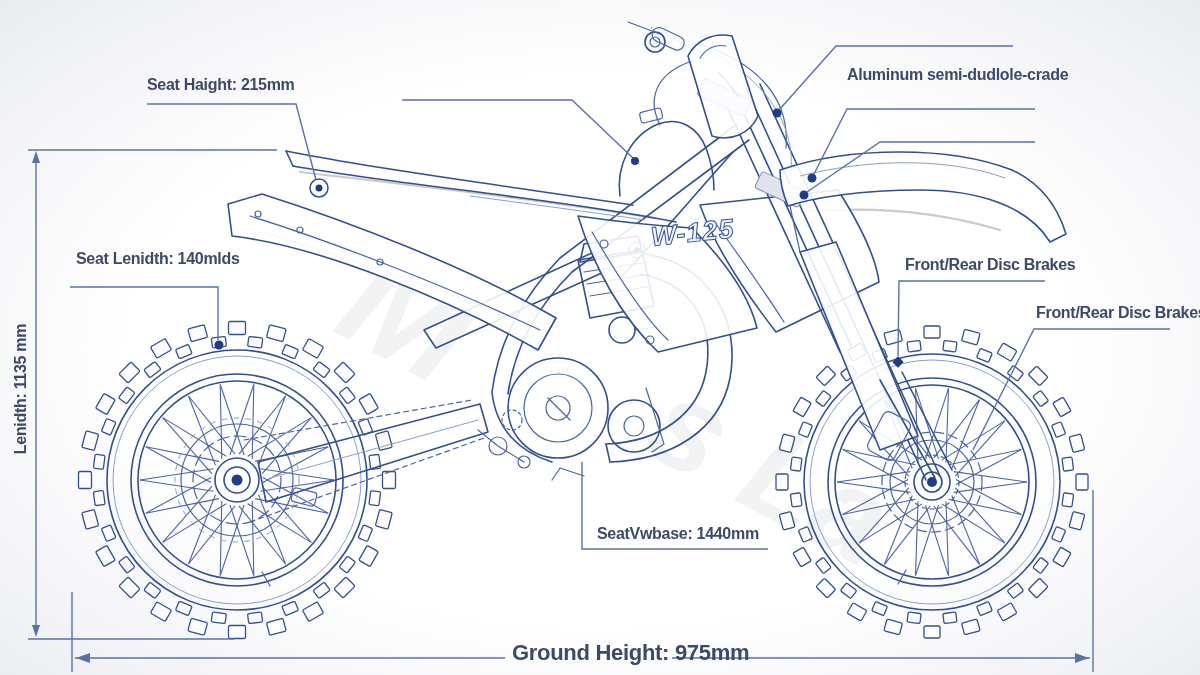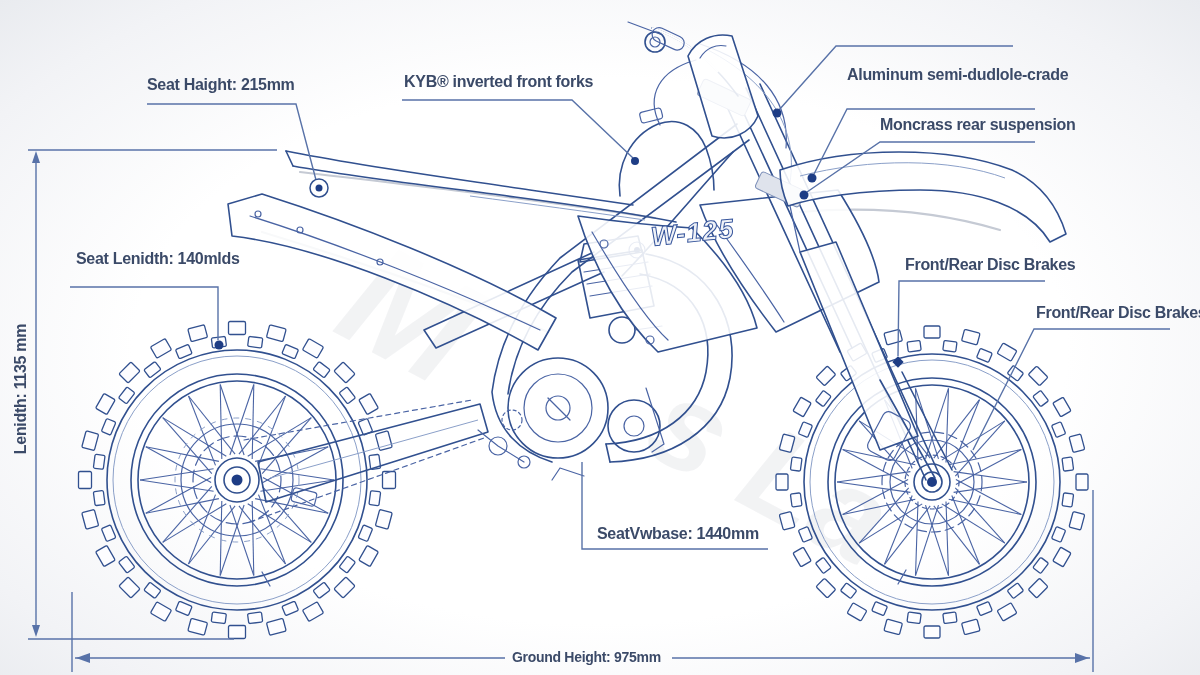--- a/index.html
+++ b/index.html
@@ -6,21 +6,21 @@
   #stage{
     position:relative;width:1200px;height:675px;overflow:hidden;
     background:radial-gradient(ellipse at 50% 52%, #ffffff 55%, #f2f3f6 85%, #e9ebef 100%);
     font-family:"Liberation Sans", sans-serif;
   }
   svg{position:absolute;left:0;top:0;}
   .label{
     position:absolute;color:#3b4a68;font-size:16px;font-weight:600;
     letter-spacing:-0.3px;white-space:nowrap;
   }
-  .label.big{font-size:14px;margin-top:9px;}
+  .label.big{font-size:22px;}
   .label.vert{transform:rotate(-90deg);transform-origin:center;width:160px;text-align:center;}
   
   .ln   {stroke:#31508f;stroke-width:1.6;fill:none;stroke-linecap:round;stroke-linejoin:round;}
   .ln2  {stroke:#4a64a4;stroke-width:1.2;fill:none;stroke-linecap:round;}
   .lt   {stroke:#8ba0c9;stroke-width:1;fill:none;}
   .gray {stroke:#c5cad4;stroke-width:2.2;fill:none;stroke-linecap:round;}
   .panel{stroke:#31508f;stroke-width:1.6;fill:rgba(255,255,255,0.88);stroke-linejoin:round;}
   .dim  {stroke:#5872a8;stroke-width:1.4;fill:none;}
   .dimf {fill:#5872a8;stroke:none;}
   .dot  {fill:#1e3d85;stroke:none;}
@@ -381,22 +381,20 @@
     <path class="dim" d="M70,287 L218,287 L218,340"></path>
     <circle class="dot" cx="219" cy="345" r="4.5"></circle>
     <path class="dim" d="M1045,281 L899,281 L898,356"></path>
     <rect class="dot" x="894" y="358" width="8" height="8" transform="rotate(45 898 362)"></rect>
     <path class="dim" d="M1170,329 L1034,329 L973,450"></path>
     <path class="dim" d="M582,462 L582,549 L768,549"></path>
   </g>
 </svg>
 
   <div class="label" style="left:147px;top:76px;">Seat Haight: 215mm</div>
-  <div class="label" style="left:404px;top:73px;">KYB® inverted front forks</div>
   <div class="label" style="left:847px;top:66px;">Aluminum semi-dudlole-crade</div>
-  <div class="label" style="left:880px;top:116px;">Moncrass rear suspension</div>
   <div class="label" style="left:76px;top:250px;">Seat Lenidth: 140mlds</div>
   <div class="label" style="left:905px;top:256px;">Front/Rear Disc Brakes</div>
   <div class="label" style="left:1036px;top:304px;">Front/Rear Disc Brakes</div>
   <div class="label vert" style="left:-59px;top:380px;">Lenidth: 1135 mm</div>
   <div class="label" style="left:597px;top:525px;">SeatVwbase: 1440mm</div>
   <div class="label big" style="left:512px;top:640px;">Ground Height: 975mm</div>
 </div>
 
 </body></html>

